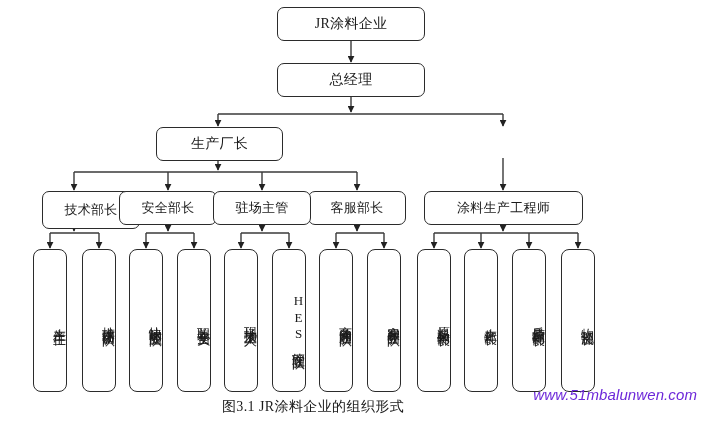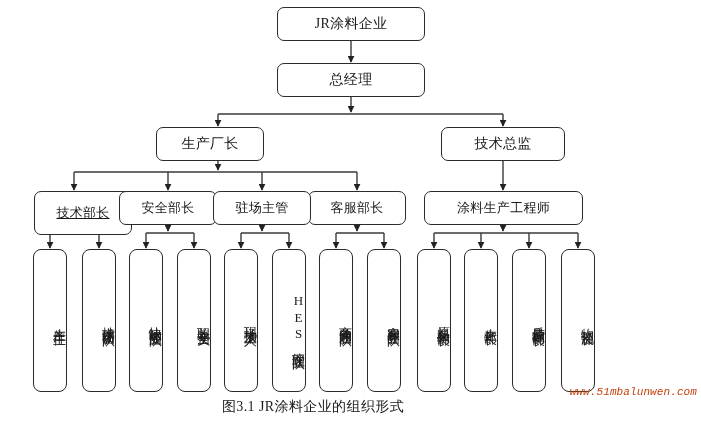--- a/index.html
+++ b/index.html
@@ -95,26 +95,25 @@
   }
   #wm-top {
     font-size: 13px;
     font-weight: bold;
     font-style: italic;
     color: #111111;
     display: block;
     letter-spacing: 0.2px;
   }
   #wm-bottom {
-    font-size: 11px;
+    font-size: 15px;
     font-style: italic;
-    color: #c2410c;
+    color: #6d28d9;
     display: block;
     letter-spacing: 0.1px;
-    font-family: Liberation Mono, monospace;
   }
 </style>
 </head>
 <body>
 
 <div id="canvas">
 
   <svg id="wires" viewBox="0 0 701 424" width="701" height="424">
     <defs>
       <marker id="ah" viewBox="0 0 10 10" refX="9" refY="5" markerWidth="5" markerHeight="5" orient="auto-start-reverse">
@@ -165,24 +164,23 @@
       <line x1="481" y1="233" x2="481" y2="248" marker-end="url(#ah)"></line>
       <line x1="529" y1="233" x2="529" y2="248" marker-end="url(#ah)"></line>
       <line x1="578" y1="233" x2="578" y2="248" marker-end="url(#ah)"></line>
     </g>
   </svg>
 
   <div class="node h" style="left:277px; top:7px; width:148px; height:30px;">JR涂料企业</div>
 
   <div class="node h" style="left:277px; top:63px; width:148px; height:30px;">总经理</div>
 
-  <div class="node h" style="left:156px; top:127px; width:108px; height:31px;">生产厂长</div>
-  <div class="node h" style="left:441px; top:127px; width:124px; height:31px;">技术总监</div>
-
-  <div class="node h small" style="left:34px; top:191px; width:98px; height:44px;text-decoration:underline;">技术部长</div>
+  <div class="node h" style="left:156px; top:127px; width:127px; height:31px;">生产厂长</div>
+
+  <div class="node h small" style="left:42px; top:191px; width:98px; height:38px;">技术部长</div>
   <div class="node h small" style="left:119px; top:191px; width:98px; height:24px;">安全部长</div>
   <div class="node h small" style="left:308px; top:191px; width:98px; height:30px;">客服部长</div>
   <div class="node h small" style="left:213px; top:191px; width:98px; height:30px;">驻场主管</div>
   <div class="node h small" style="left:424px; top:191px; width:159px; height:30px;">涂料生产工程师</div>
 
   <div class="node v" style="left:33px; top:249px; width:34px; height:143px;">生产主任</div>
   <div class="node v" style="left:82px; top:249px; width:34px; height:143px;">技术培训团队</div>
   <div class="node v" style="left:129px; top:249px; width:34px; height:143px;">快速响应团队</div>
   <div class="node v" style="left:177px; top:249px; width:34px; height:143px;">兼职安全员</div>
   <div class="node v" style="left:224px; top:249px; width:34px; height:143px;">现场技术工人</div>

